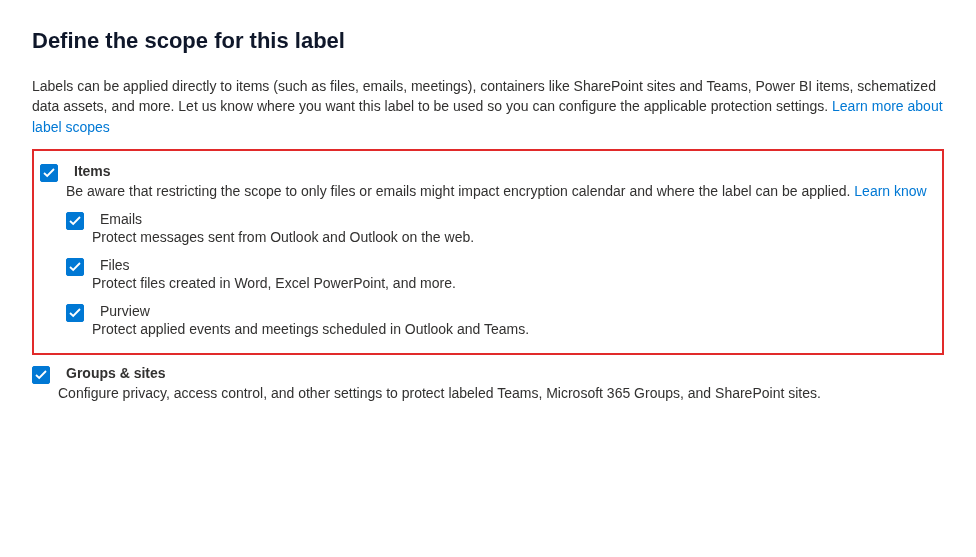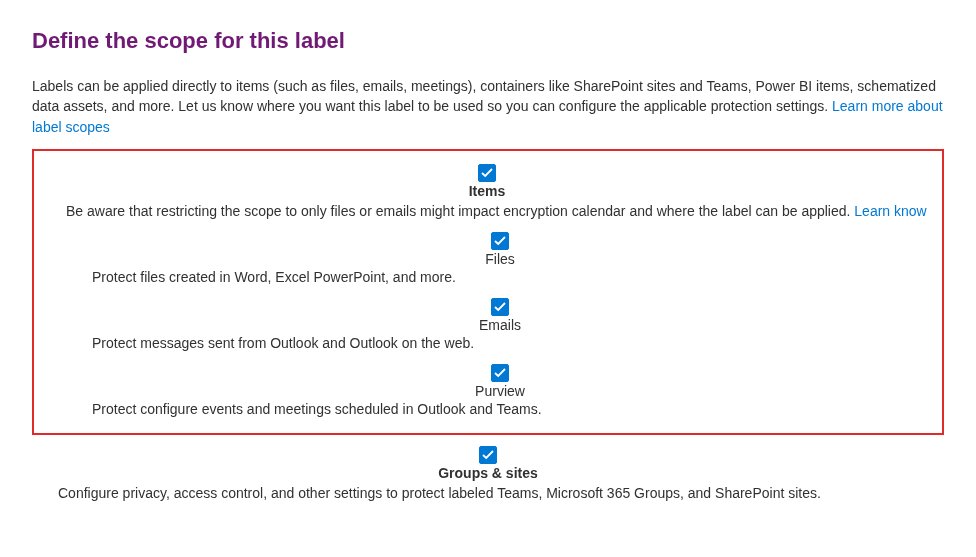--- a/index.html
+++ b/index.html
@@ -11,43 +11,42 @@
       font-family: 'Segoe UI', -apple-system, BlinkMacSystemFont, sans-serif;
       font-size: 14px;
       color: #323130;
       background: #fff;
       padding: 28px 32px;
       width: 976px;
     }
     .page-title {
       font-size: 22px;
       font-weight: 700;
-      color: #701a75;
+      color: #0f172a;
       margin-bottom: 22px;
     }
     .intro {
       line-height: 1.45;
       margin-bottom: 12px;
     }
     .link {
       color: #0078d4;
       cursor: pointer;
     }
     .highlight-box {
       border: 2px solid #e12a2a;
       padding: 10px 8px 6px 6px;
       margin-bottom: 8px;
     }
     .scope-item {
     }
     .row {
       display: flex;
-      align-items: center;
-      gap: 4px;
-      flex-direction: column;
+      align-items: flex-end;
+      gap: 16px;
     }
     .checkbox {
       width: 18px;
       height: 18px;
       border: 1px solid #0078d4;
       background: #0078d4;
       border-radius: 2px;
       display: inline-flex;
       align-items: center;
       justify-content: center;
@@ -110,47 +109,47 @@
     </p>
 
     <div class="sub-items">
       <div class="sub-item">
         <div class="row">
           <span class="checkbox">
             <svg viewBox="0 0 12 12">
                 <path d="M1 6 L4.2 9 L11 2" stroke="#fff" stroke-width="1.8" fill="none"></path>
               </svg>
           </span>
+          <span class="sub-label">Emails</span>
+        </div>
+        <p class="sub-desc">Protect messages sent from Outlook and Outlook on the web.</p>
+      </div>
+
+      <div class="sub-item">
+        <div class="row">
+          <span class="checkbox">
+            <svg viewBox="0 0 12 12">
+                <path d="M1 6 L4.2 9 L11 2" stroke="#fff" stroke-width="1.8" fill="none"></path>
+              </svg>
+          </span>
           <span class="sub-label">Files</span>
         </div>
         <p class="sub-desc">Protect files created in Word, Excel PowerPoint, and more.</p>
       </div>
 
       <div class="sub-item">
         <div class="row">
           <span class="checkbox">
             <svg viewBox="0 0 12 12">
                 <path d="M1 6 L4.2 9 L11 2" stroke="#fff" stroke-width="1.8" fill="none"></path>
               </svg>
           </span>
-          <span class="sub-label">Emails</span>
-        </div>
-        <p class="sub-desc">Protect messages sent from Outlook and Outlook on the web.</p>
-      </div>
-
-      <div class="sub-item">
-        <div class="row">
-          <span class="checkbox">
-            <svg viewBox="0 0 12 12">
-                <path d="M1 6 L4.2 9 L11 2" stroke="#fff" stroke-width="1.8" fill="none"></path>
-              </svg>
-          </span>
           <span class="sub-label">Purview</span>
         </div>
-        <p class="sub-desc">Protect configure events and meetings scheduled in Outlook and Teams.</p>
+        <p class="sub-desc">Protect applied events and meetings scheduled in Outlook and Teams.</p>
       </div>
     </div>
   </div>
 </div>
 
 <div class="top-level scope-item">
   <div class="row">
     <span class="checkbox">
       <svg viewBox="0 0 12 12">
           <path d="M1 6 L4.2 9 L11 2" stroke="#fff" stroke-width="1.8" fill="none"></path>

